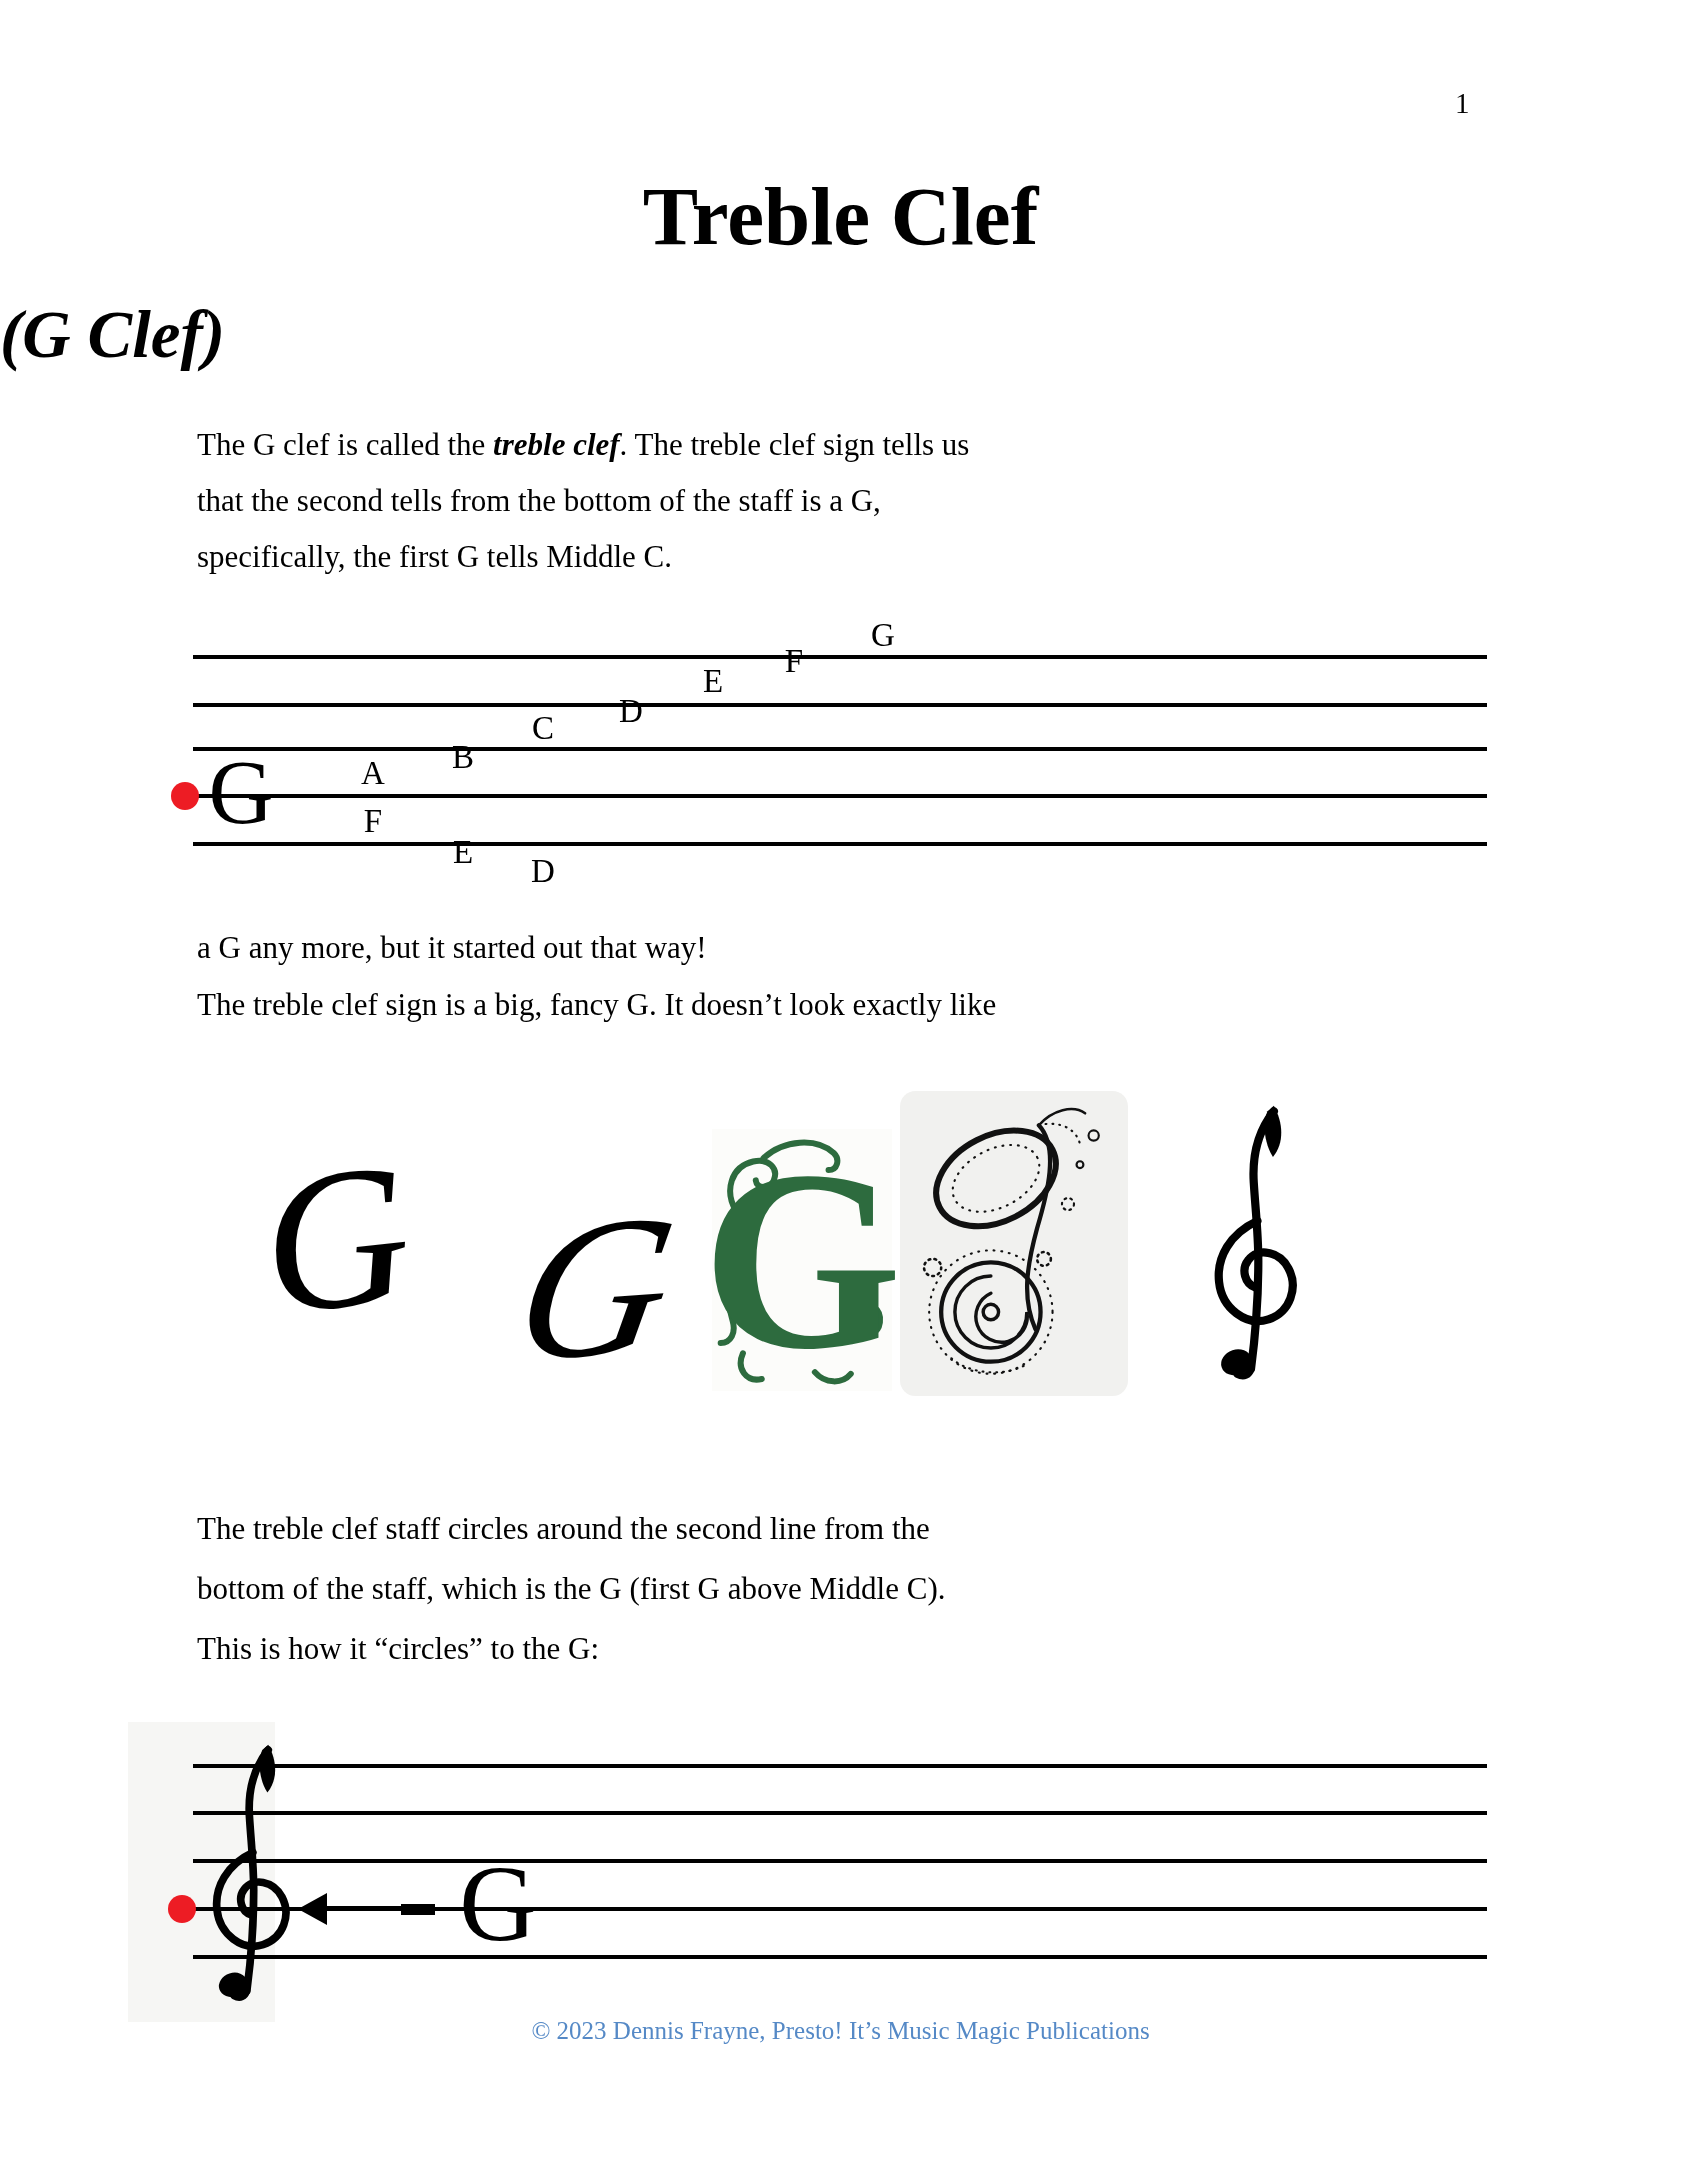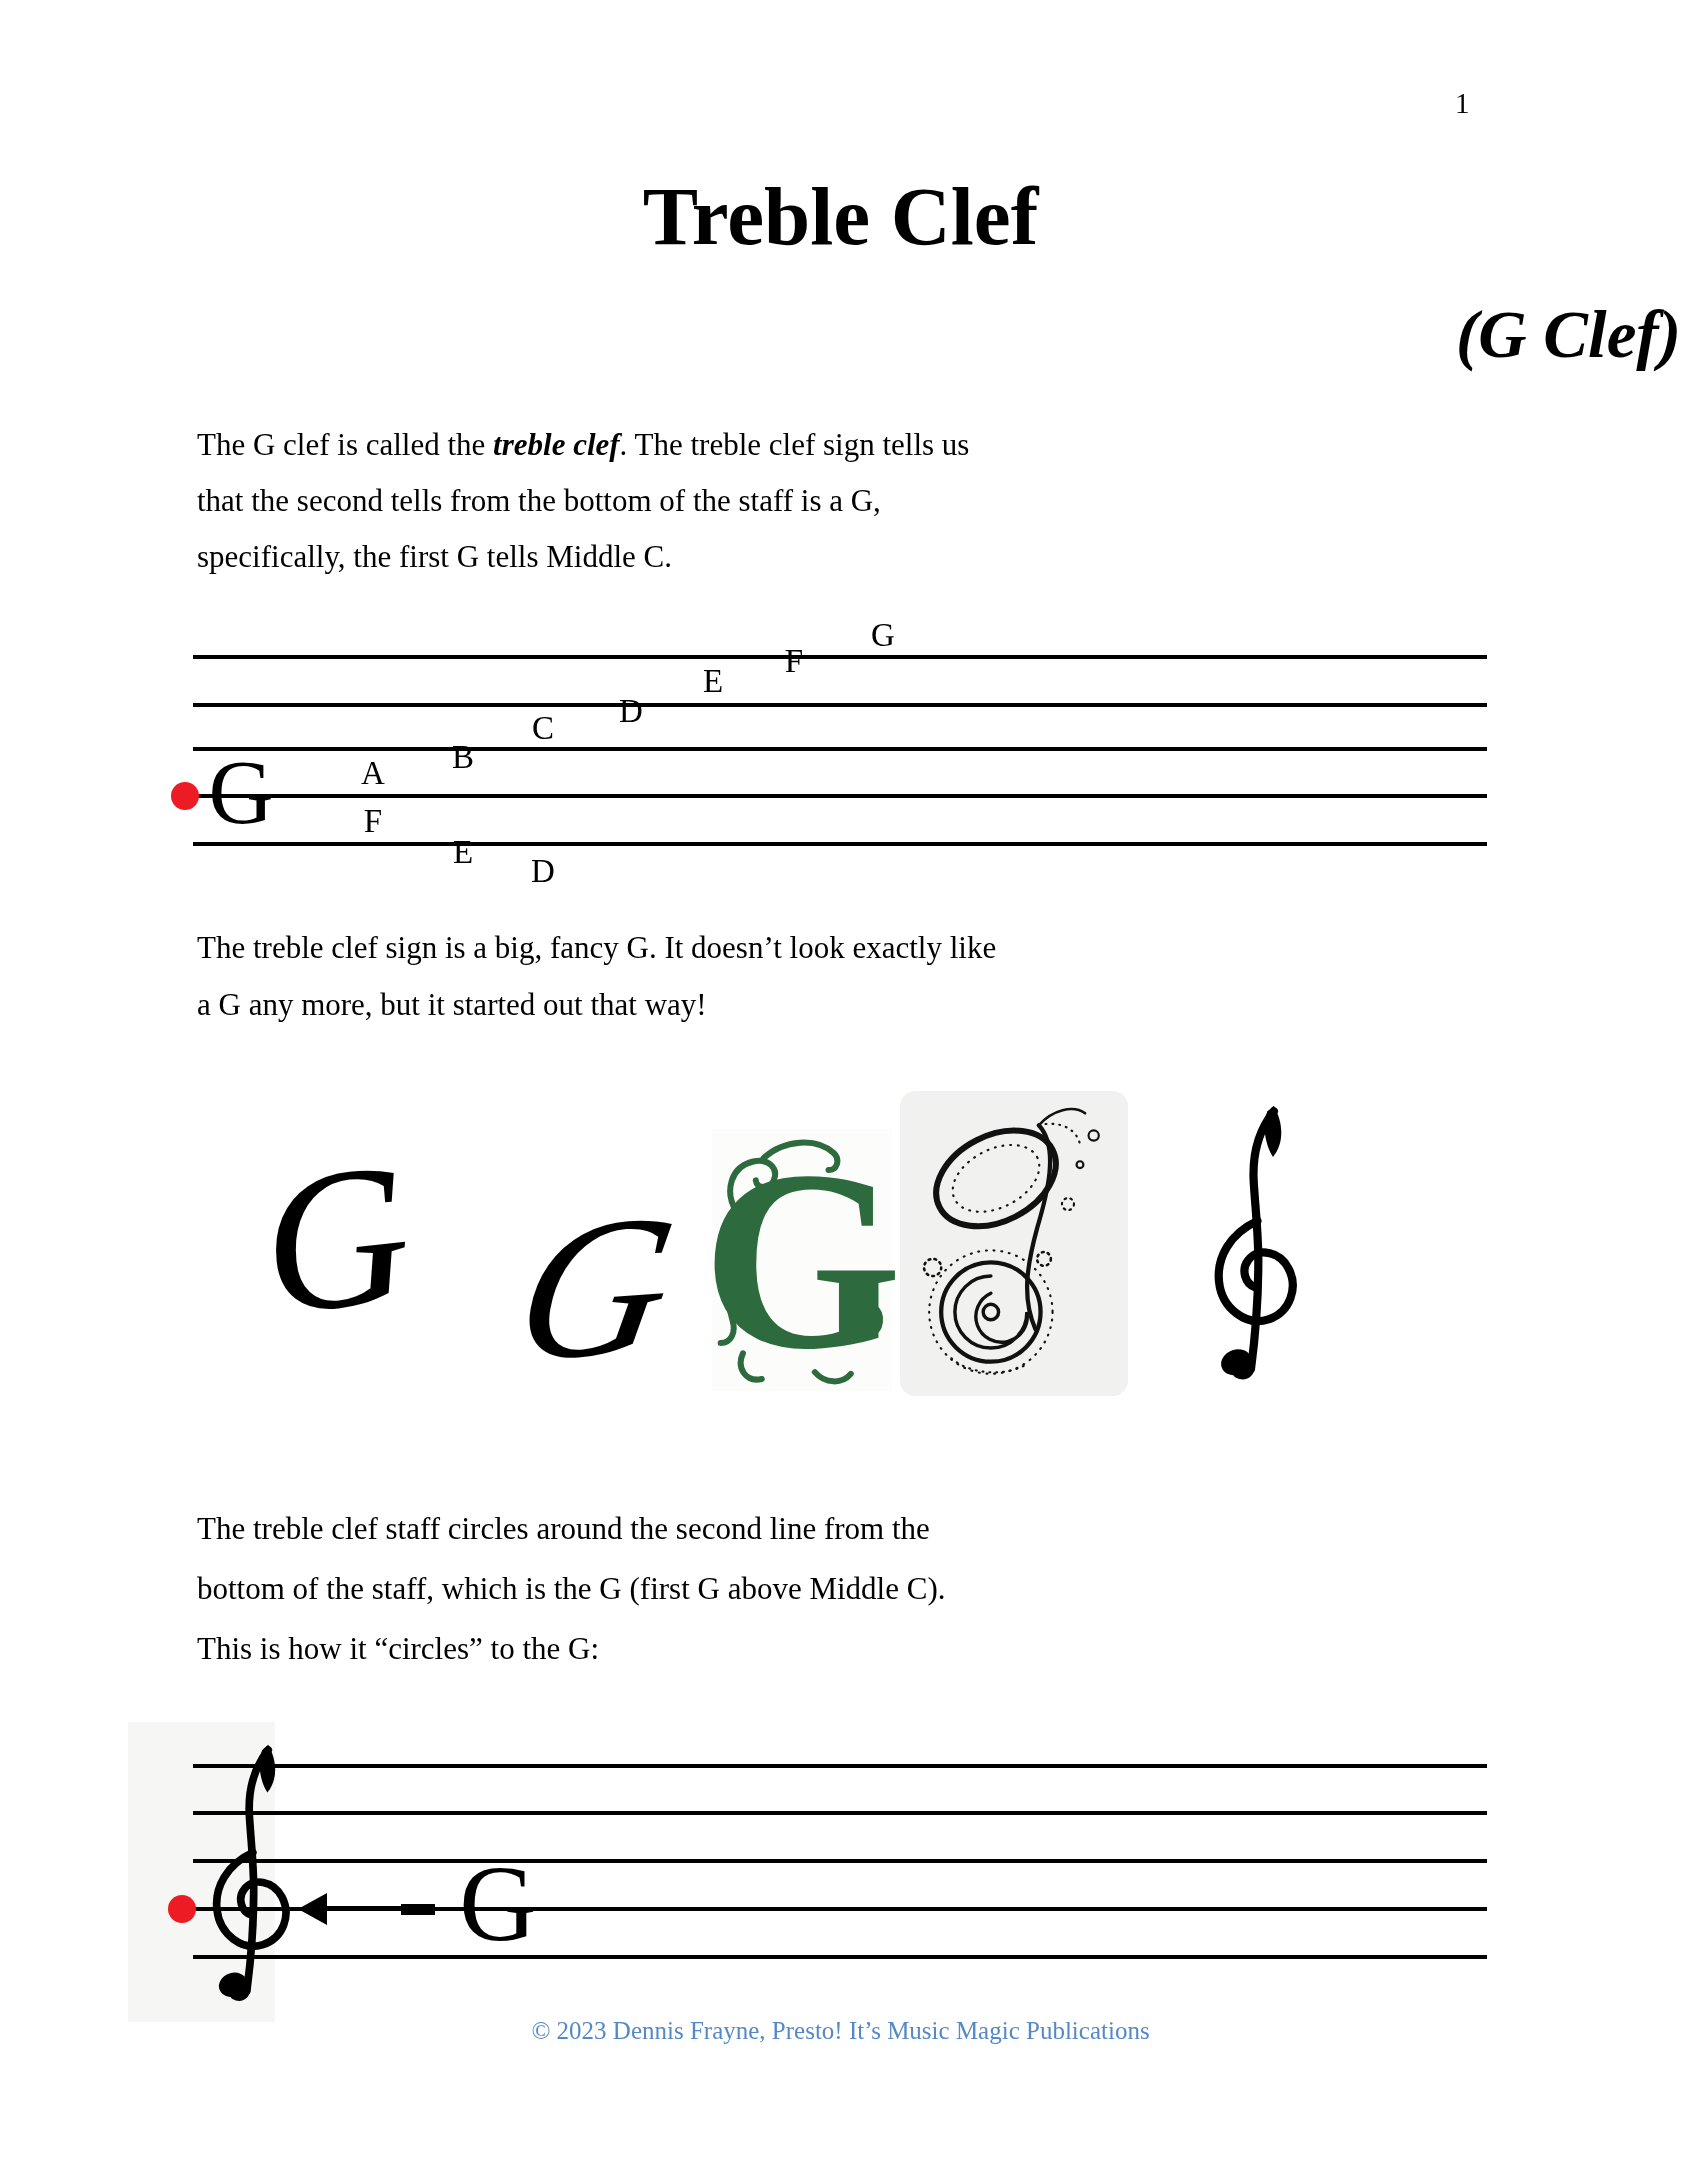--- a/index.html
+++ b/index.html
@@ -8,21 +8,21 @@
     width:1681px;height:2175px;
     margin:0 auto;
     background:#ffffff;
     font-family:"Liberation Serif", serif;
     color:#000;
     overflow:hidden;
   }
   .pagenum{position:absolute;left:1455px;top:89px;font-size:29px;line-height:1;}
   .title{position:absolute;left:0;right:0;top:175px;text-align:center;
          font-size:83px;font-weight:bold;line-height:1;}
-  .subtitle{position:absolute;left:0;right:0;top:301px;text-align:right;
+  .subtitle{position:absolute;left:0;right:0;top:301px;text-align:left;
             font-size:67px;font-weight:bold;font-style:italic;line-height:1;}
   .para{position:absolute;left:197px;font-size:31px;white-space:nowrap;}
   .para.p1{top:417px;line-height:56px;}
   .para.p2{top:919px;line-height:57px;}
   .para.p3{top:1499px;line-height:60px;}
   .para .em{font-weight:bold;font-style:italic;}
 
   .staff-line{position:absolute;left:193px;width:1294px;height:4.3px;background:#000;}
 
   .red-dot{position:absolute;width:28px;height:28px;border-radius:50%;background:#ed1c24;}
@@ -90,22 +90,22 @@
     <span class="center-glyph note-letter" style="left:713px;top:681px">E</span>
     <span class="center-glyph note-letter" style="left:794px;top:661px">F</span>
     <span class="center-glyph note-letter" style="left:883px;top:635px">G</span>
 
     <span class="center-glyph note-letter" style="left:373px;top:821px">F</span>
     <span class="center-glyph note-letter" style="left:463px;top:852px">E</span>
     <span class="center-glyph note-letter" style="left:543px;top:871px">D</span>
   </div>
 
   <div class="para p2">
+    <div>a G any more, but it started out that way!</div>
     <div>The treble clef sign is a big, fancy G. It doesn’t look exactly like</div>
-    <div>a G any more, but it started out that way!</div>
   </div>
 
   <div>
     <span class="center-glyph g1" style="left:336px;top:1239px">G</span>
     <span class="center-glyph g2" style="left:596px;top:1288px">G</span>
 
     <div class="g3-block">
       <svg class="g3-curls" viewBox="0 0 210 306">
         <g fill="none" stroke="#2d6b3e" stroke-width="7" stroke-linecap="round">
           <path d="M28 96 C14 72 22 44 48 38 C66 34 78 46 72 60 C67 71 52 70 51 60"></path>

